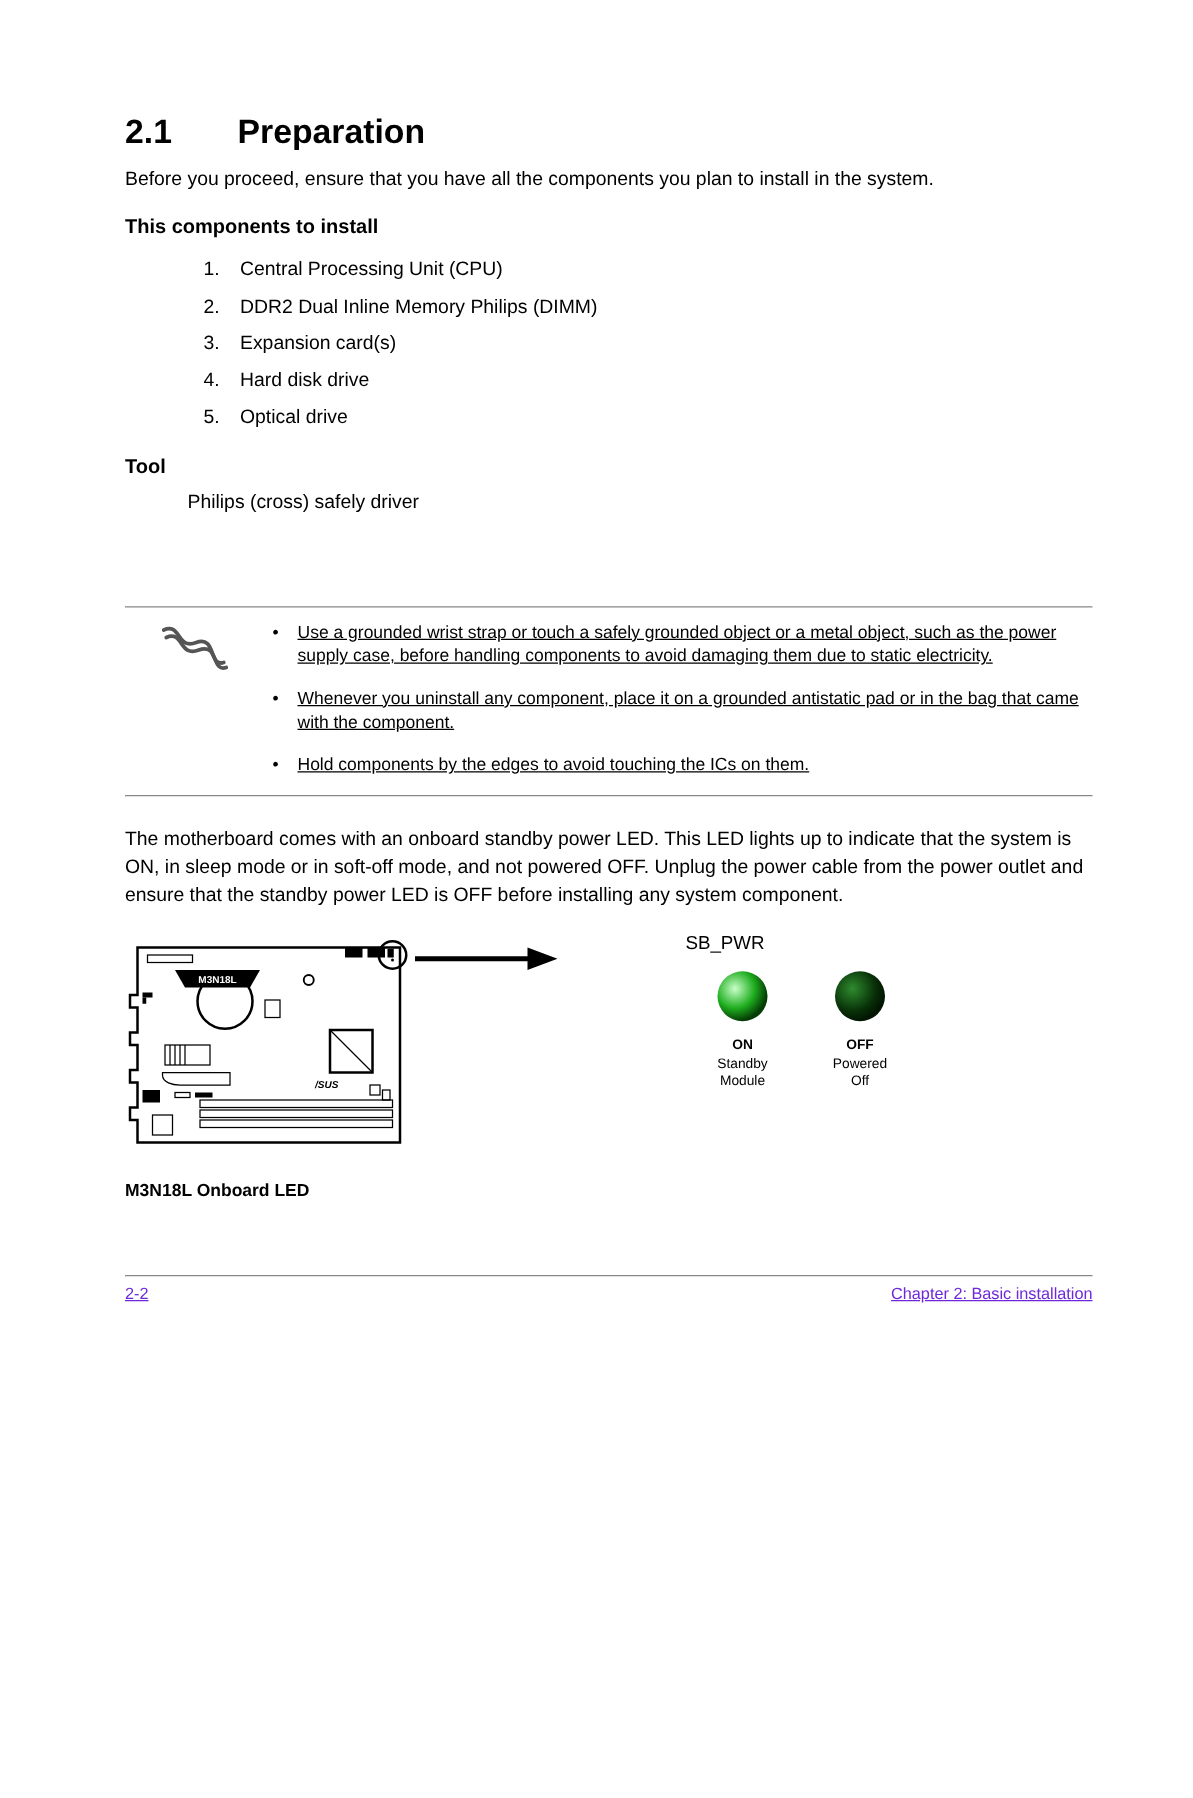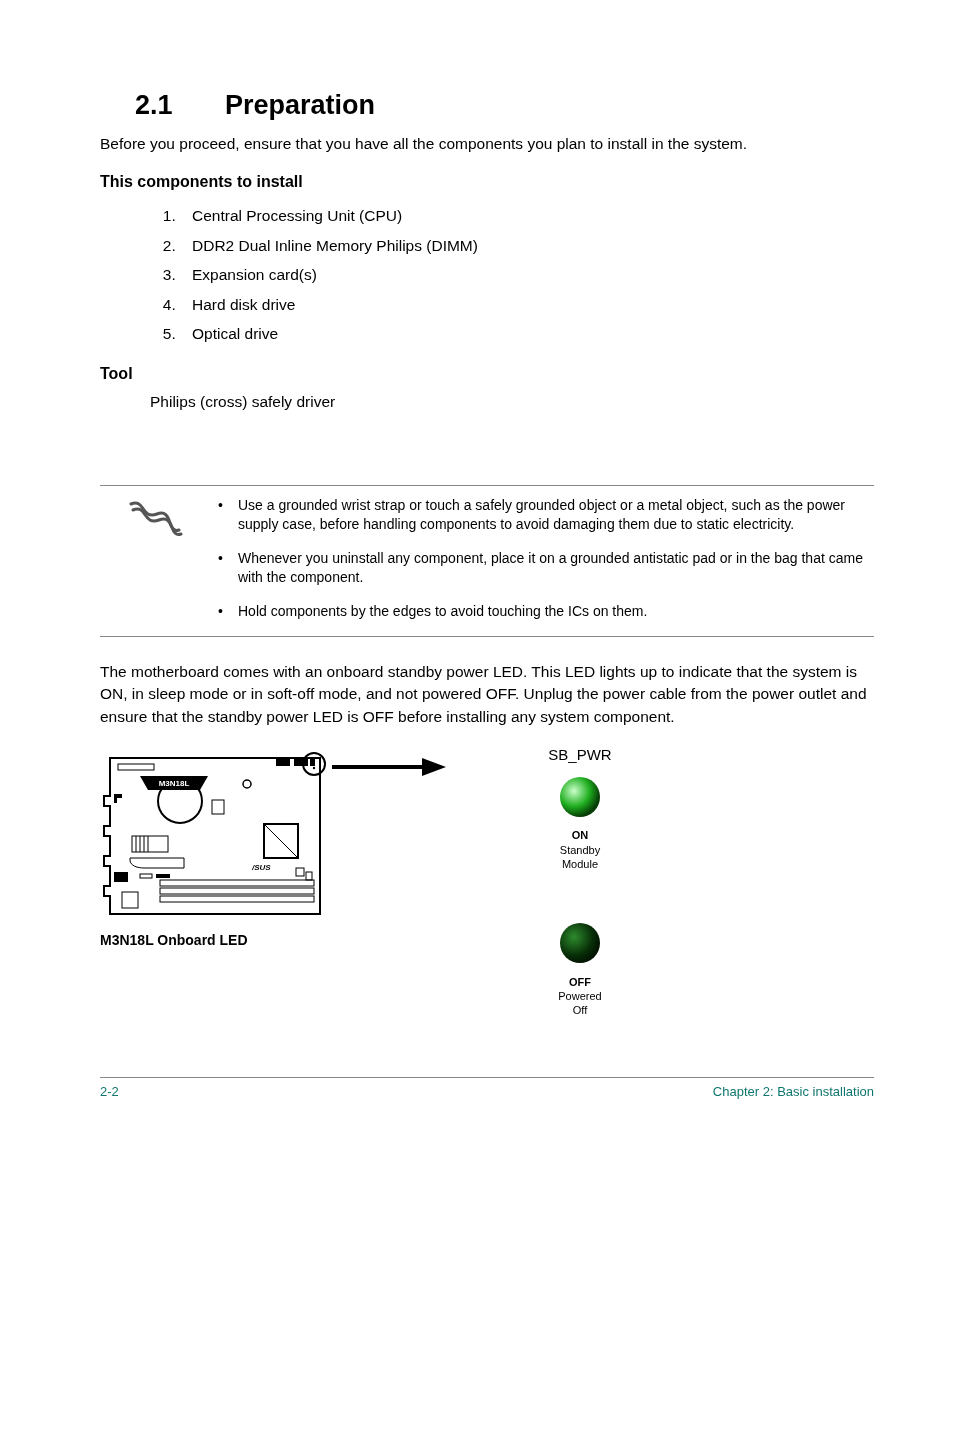--- a/index.html
+++ b/index.html
@@ -15,21 +15,20 @@
   }
   h1.section-title {
     font-family: Verdana, Geneva, sans-serif;
     font-size: 27px;
     font-weight: bold;
     margin: 0 0 12px 0;
   }
   h1.section-title .num {
     display: inline-block;
     width: 90px;
-    margin-left: 35px;
   }
   p.body {
     font-size: 15.5px;
     line-height: 1.45;
     margin: 0 0 18px 0;
   }
   h3.subhead {
     font-size: 16px;
     font-weight: bold;
     margin: 0 0 10px 0;
@@ -46,20 +45,21 @@
   .indent-text {
     font-size: 15.5px;
     padding-left: 50px;
     margin: 0 0 40px 0;
   }
   .section-gap {
     height: 34px;
   }
   .note-block {
     margin: 0 0 24px 0;
+    text-decoration: underline;
   }
   .note-rule {
     border: none;
     border-top: 1px solid #888;
     margin: 0;
   }
   .note-row {
     display: flex;
     padding: 10px 0 8px 0;
     align-items: flex-start;
@@ -106,59 +106,59 @@
   }
   .mobo-outline {
     position: absolute;
     left: 0; top: 0;
     width: 230px;
     height: 180px;
   }
   .mobo-caption {
     font-size: 14px;
     font-weight: bold;
-    margin-top: 6px;
+    margin-top: 18px;
   }
   .arrow-area {
     width: 120px;
     padding-top: 6px;
     text-align: center;
   }
   .led-area {
     width: 260px;
     text-align: center;
   }
   .led-label {
     font-size: 15px;
     margin-bottom: 12px;
   }
   .led-row {
     display: flex;
     justify-content: flex-end;
     gap: 50px;
-    flex-direction: column;
   }
   .led-col {
     text-align: center;
     font-size: 11px;
     line-height: 1.3;
   }
   .led-col .state {
     font-weight: bold;
     font-size: 11px;
     margin-top: 6px;
   }
   .footer {
     margin-top: 60px;
     border-top: 1px solid #888;
     padding-top: 6px;
     display: flex;
     justify-content: space-between;
     font-size: 13px;
-    color: #0f766e;
+    color: #6d28d9;
+    text-decoration: underline;
   }
 </style>
 </head>
 <body>
 
 <div class="page">
 
   <h1 class="section-title">
     <span class="num">2.1</span><span>Preparation</span>
   </h1>

